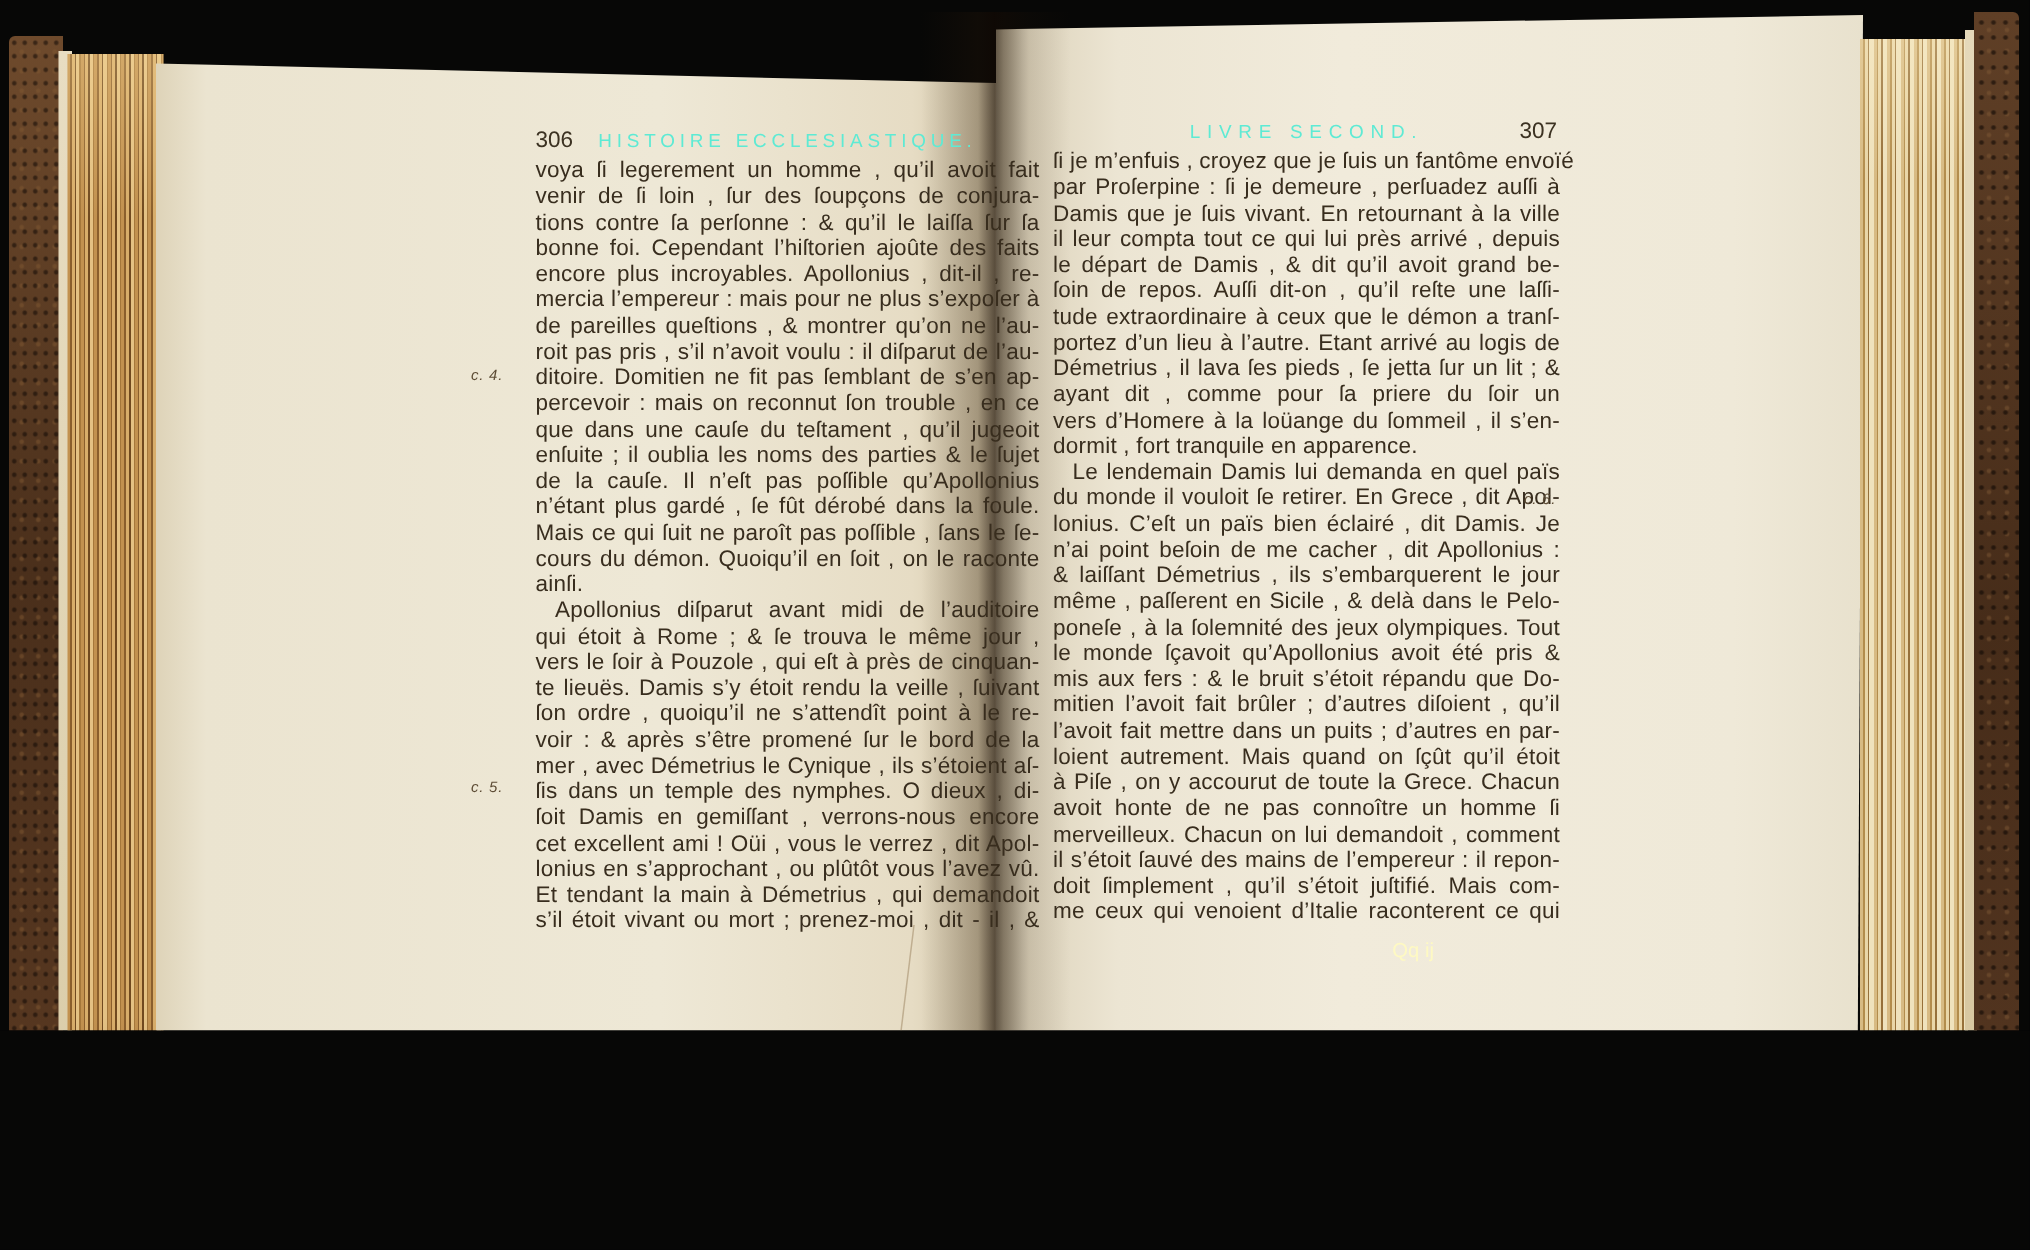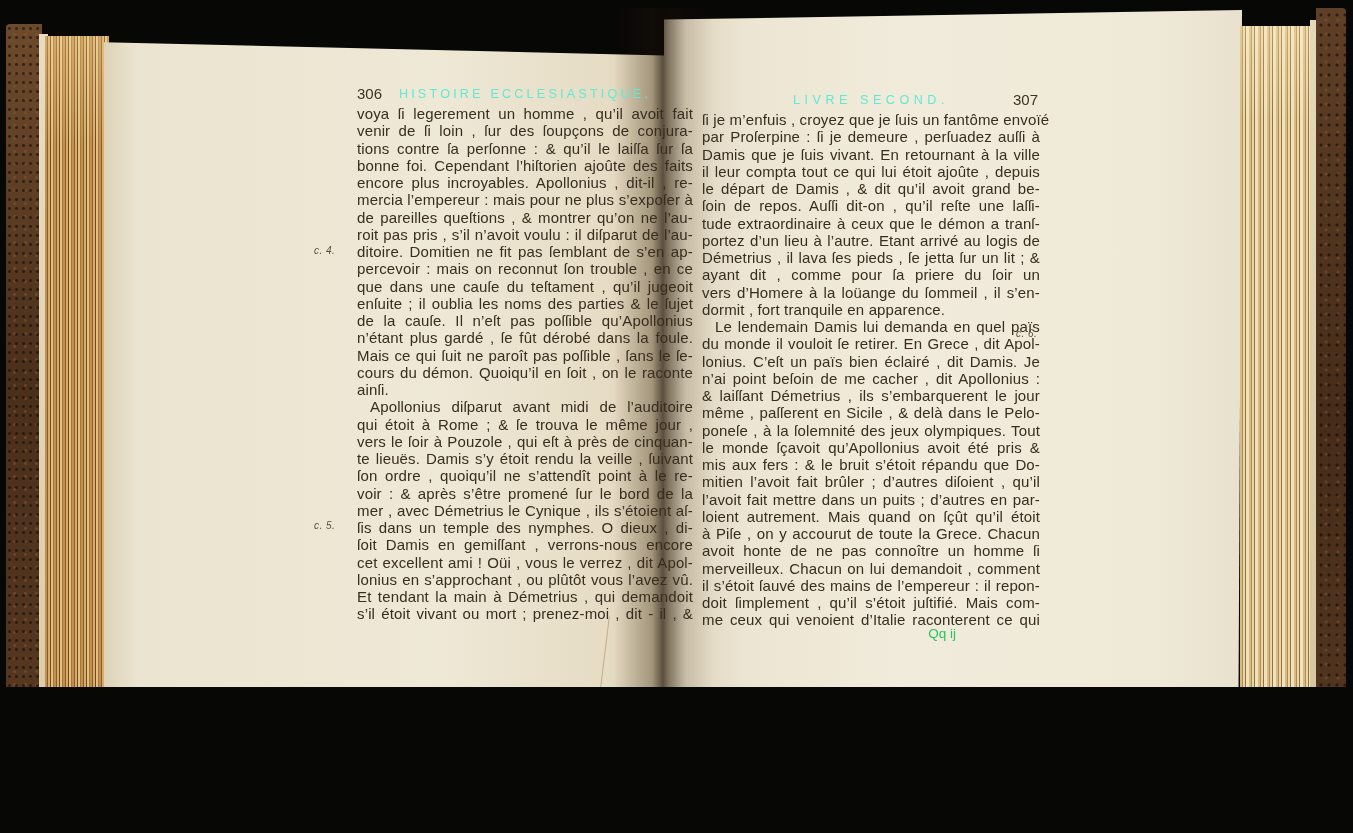--- a/index.html
+++ b/index.html
@@ -42,37 +42,37 @@
     background:linear-gradient(90deg,rgba(40,24,10,0) 0,rgba(40,24,10,.28) 38%,rgba(20,10,4,.6) 49%,rgba(25,14,6,.42) 55%,rgba(40,24,10,.12) 72%,rgba(40,24,10,0) 100%);}
   #bottom-shadow{left:560px;top:776px;width:400px;height:46px;z-index:5;pointer-events:none;
     background:radial-gradient(ellipse at 45% 95%, rgba(8,4,2,.95) 22%, rgba(8,4,2,0) 70%);}
   .crease{background:rgba(130,100,60,.38);z-index:3;pointer-events:none;}
   #crease-1{left:598px;top:616px;width:1px;height:178px;transform:rotate(7deg);}
   #crease-2{left:560px;top:748px;width:95px;height:1px;transform:rotate(-28deg);}
 
   
   .text-block{z-index:6;color:#382d1e;}
   #left-text{left:357px;top:86px;width:336px;}
-  #right-text{left:702px;top:92px;width:338px;}
+  #right-text{left:702px;top:80px;width:338px;}
   .header{position:relative;height:19px;line-height:16px;}
   .runtitle{display:block;text-align:center;font-size:12.6px;letter-spacing:3.2px;color:#5eead4;}
   #right-text .runtitle{letter-spacing:4.5px;}
   .pageno{position:absolute;top:0;font-size:15px;color:#3c3222;}
   .pageno.pn-left{left:0;}
   .pageno.pn-right{right:2px;}
   .tline{height:17.25px;line-height:17.25px;font-size:15px;letter-spacing:.15px;
          text-align:justify;text-align-last:justify;white-space:nowrap;overflow:visible;}
   .tline.end{text-align-last:left;}
   .tline.indent{text-indent:13px;}
   .margin-note{z-index:6;font-style:italic;font-size:10px;color:#5d4c35;letter-spacing:.5px;}
   #note-c4{left:314px;top:245px;}
   #note-c5{left:314px;top:520px;}
   #note-c6{left:1016px;top:328px;}
   #signature{left:702px;top:626px;width:338px;z-index:6;text-align:right;
-             padding-right:84px;box-sizing:border-box;font-size:13.5px;color:#22c55e;}
+             padding-right:84px;box-sizing:border-box;font-size:13.5px;color:#fef9c3;}
 </style>
 </head>
 <body>
 
 <div id="stage">
 
   <div class="abs" id="left-cover"></div>
   <div class="abs" id="left-flyleaf"></div>
   <div class="abs" id="left-fore-edge"></div>
   <div class="abs" id="left-page"></div>
@@ -126,21 +126,21 @@
 
   <div class="abs text-block" id="right-text">
     <div class="header">
       <span class="runtitle">LIVRE SECOND.</span>
       <span class="pageno pn-right">307</span>
     </div>
     <div>
         <div class="tline">ſi je m’enfuis , croyez que je ſuis un fantôme envoïé</div>
         <div class="tline">par Proſerpine : ſi je demeure , perſuadez auſſi à</div>
         <div class="tline">Damis que je ſuis vivant. En retournant à la ville</div>
-        <div class="tline">il leur compta tout ce qui lui étoit ajoûte , depuis</div>
+        <div class="tline">il leur compta tout ce qui lui près arrivé , depuis</div>
         <div class="tline">le départ de Damis , &amp; dit qu’il avoit grand be-</div>
         <div class="tline">ſoin de repos. Auſſi dit-on , qu’il reſte une laſſi-</div>
         <div class="tline">tude extraordinaire à ceux que le démon a tranſ-</div>
         <div class="tline">portez d’un lieu à l’autre. Etant arrivé au logis de</div>
         <div class="tline">Démetrius , il lava ſes pieds , ſe jetta ſur un lit ; &amp;</div>
         <div class="tline">ayant dit , comme pour ſa priere du ſoir un</div>
         <div class="tline">vers d’Homere à la loüange du ſommeil , il s’en-</div>
         <div class="tline end">dormit , fort tranquile en apparence.</div>
         <div class="tline indent">Le lendemain Damis lui demanda en quel païs</div>
         <div class="tline">du monde il vouloit ſe retirer. En Grece , dit Apol-</div>

